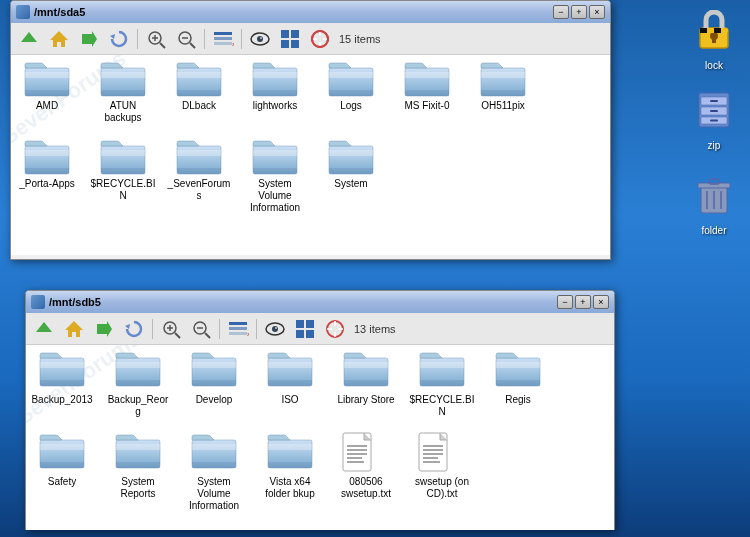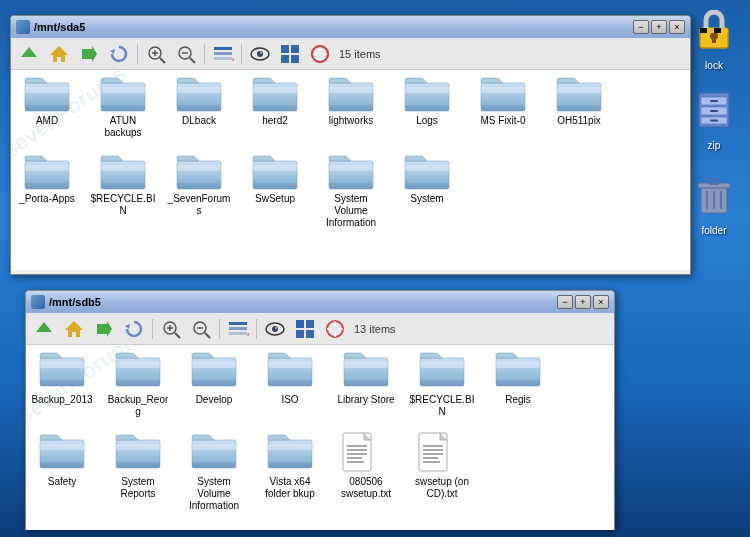--- a/index.html
+++ b/index.html
@@ -199,21 +199,21 @@
       color: rgba(180,200,220,0.15);
       font-weight: bold;
       transform: rotate(-35deg);
       pointer-events: none;
       white-space: nowrap;
     }
   </style>
 </head>
 <body>
 
-<div class="file-window" style="left: 10px; top: 15px; width: 681px; height: 260px;">
+<div class="file-window" style="left: 10px; top: 0; width: 601px; height: 260px;">
   <div class="window-titlebar">
     <div class="title-text">
       <span class="title-icon"></span>
       <span>/mnt/sda5</span>
     </div>
     <div class="window-controls">
       <div class="win-btn">−</div>
       <div class="win-btn">+</div>
       <div class="win-btn">×</div>
     </div>
@@ -390,43 +390,20 @@
     </defs>
 
     <rect x="2" y="8" width="44" height="28" rx="2" fill="url(#fg)" stroke="#7799bb" stroke-width="0.5"></rect>
 
     <path d="M2,8 L2,5 Q2,3 4,3 L18,3 Q20,3 21,5 L24,8 Z" fill="#aacce0" stroke="#7799bb" stroke-width="0.5"></path>
 
     <rect x="2" y="12" width="44" height="6" rx="0" fill="rgba(255,255,255,0.3)"></rect>
 
     <rect x="2" y="30" width="44" height="6" rx="0 0 2 2" fill="rgba(0,0,80,0.08)"></rect>
   </svg></div>
-    <div class="file-label">herd2</div>
-  </div>
-        <div class="file-item">
-    <div class="folder-icon"><svg width="48" height="40" viewBox="0 0 48 40" xmlns="http://www.w3.org/2000/svg">
-    <defs>
-      <linearGradient id="fg" x1="0%" y1="0%" x2="0%" y2="100%">
-        <stop offset="0%" stop-color="#cce0f5"></stop>
-        <stop offset="100%" stop-color="#7aaace"></stop>
-      </linearGradient>
-      <linearGradient id="fg2" x1="0%" y1="0%" x2="0%" y2="100%">
-        <stop offset="0%" stop-color="#ddeeff"></stop>
-        <stop offset="100%" stop-color="#88bbdd"></stop>
-      </linearGradient>
-    </defs>
-
-    <rect x="2" y="8" width="44" height="28" rx="2" fill="url(#fg)" stroke="#7799bb" stroke-width="0.5"></rect>
-
-    <path d="M2,8 L2,5 Q2,3 4,3 L18,3 Q20,3 21,5 L24,8 Z" fill="#aacce0" stroke="#7799bb" stroke-width="0.5"></path>
-
-    <rect x="2" y="12" width="44" height="6" rx="0" fill="rgba(255,255,255,0.3)"></rect>
-
-    <rect x="2" y="30" width="44" height="6" rx="0 0 2 2" fill="rgba(0,0,80,0.08)"></rect>
-  </svg></div>
     <div class="file-label">lightworks</div>
   </div>
         <div class="file-item">
     <div class="folder-icon"><svg width="48" height="40" viewBox="0 0 48 40" xmlns="http://www.w3.org/2000/svg">
     <defs>
       <linearGradient id="fg" x1="0%" y1="0%" x2="0%" y2="100%">
         <stop offset="0%" stop-color="#cce0f5"></stop>
         <stop offset="100%" stop-color="#7aaace"></stop>
       </linearGradient>
       <linearGradient id="fg2" x1="0%" y1="0%" x2="0%" y2="100%">
@@ -552,43 +529,20 @@
 
     <rect x="2" y="8" width="44" height="28" rx="2" fill="url(#fg)" stroke="#7799bb" stroke-width="0.5"></rect>
 
     <path d="M2,8 L2,5 Q2,3 4,3 L18,3 Q20,3 21,5 L24,8 Z" fill="#aacce0" stroke="#7799bb" stroke-width="0.5"></path>
 
     <rect x="2" y="12" width="44" height="6" rx="0" fill="rgba(255,255,255,0.3)"></rect>
 
     <rect x="2" y="30" width="44" height="6" rx="0 0 2 2" fill="rgba(0,0,80,0.08)"></rect>
   </svg></div>
     <div class="file-label">_SevenForums</div>
-  </div>
-        <div class="file-item">
-    <div class="folder-icon"><svg width="48" height="40" viewBox="0 0 48 40" xmlns="http://www.w3.org/2000/svg">
-    <defs>
-      <linearGradient id="fg" x1="0%" y1="0%" x2="0%" y2="100%">
-        <stop offset="0%" stop-color="#cce0f5"></stop>
-        <stop offset="100%" stop-color="#7aaace"></stop>
-      </linearGradient>
-      <linearGradient id="fg2" x1="0%" y1="0%" x2="0%" y2="100%">
-        <stop offset="0%" stop-color="#ddeeff"></stop>
-        <stop offset="100%" stop-color="#88bbdd"></stop>
-      </linearGradient>
-    </defs>
-
-    <rect x="2" y="8" width="44" height="28" rx="2" fill="url(#fg)" stroke="#7799bb" stroke-width="0.5"></rect>
-
-    <path d="M2,8 L2,5 Q2,3 4,3 L18,3 Q20,3 21,5 L24,8 Z" fill="#aacce0" stroke="#7799bb" stroke-width="0.5"></path>
-
-    <rect x="2" y="12" width="44" height="6" rx="0" fill="rgba(255,255,255,0.3)"></rect>
-
-    <rect x="2" y="30" width="44" height="6" rx="0 0 2 2" fill="rgba(0,0,80,0.08)"></rect>
-  </svg></div>
-    <div class="file-label">SwSetup</div>
   </div>
         <div class="file-item">
     <div class="folder-icon"><svg width="48" height="40" viewBox="0 0 48 40" xmlns="http://www.w3.org/2000/svg">
     <defs>
       <linearGradient id="fg" x1="0%" y1="0%" x2="0%" y2="100%">
         <stop offset="0%" stop-color="#cce0f5"></stop>
         <stop offset="100%" stop-color="#7aaace"></stop>
       </linearGradient>
       <linearGradient id="fg2" x1="0%" y1="0%" x2="0%" y2="100%">
         <stop offset="0%" stop-color="#ddeeff"></stop>

